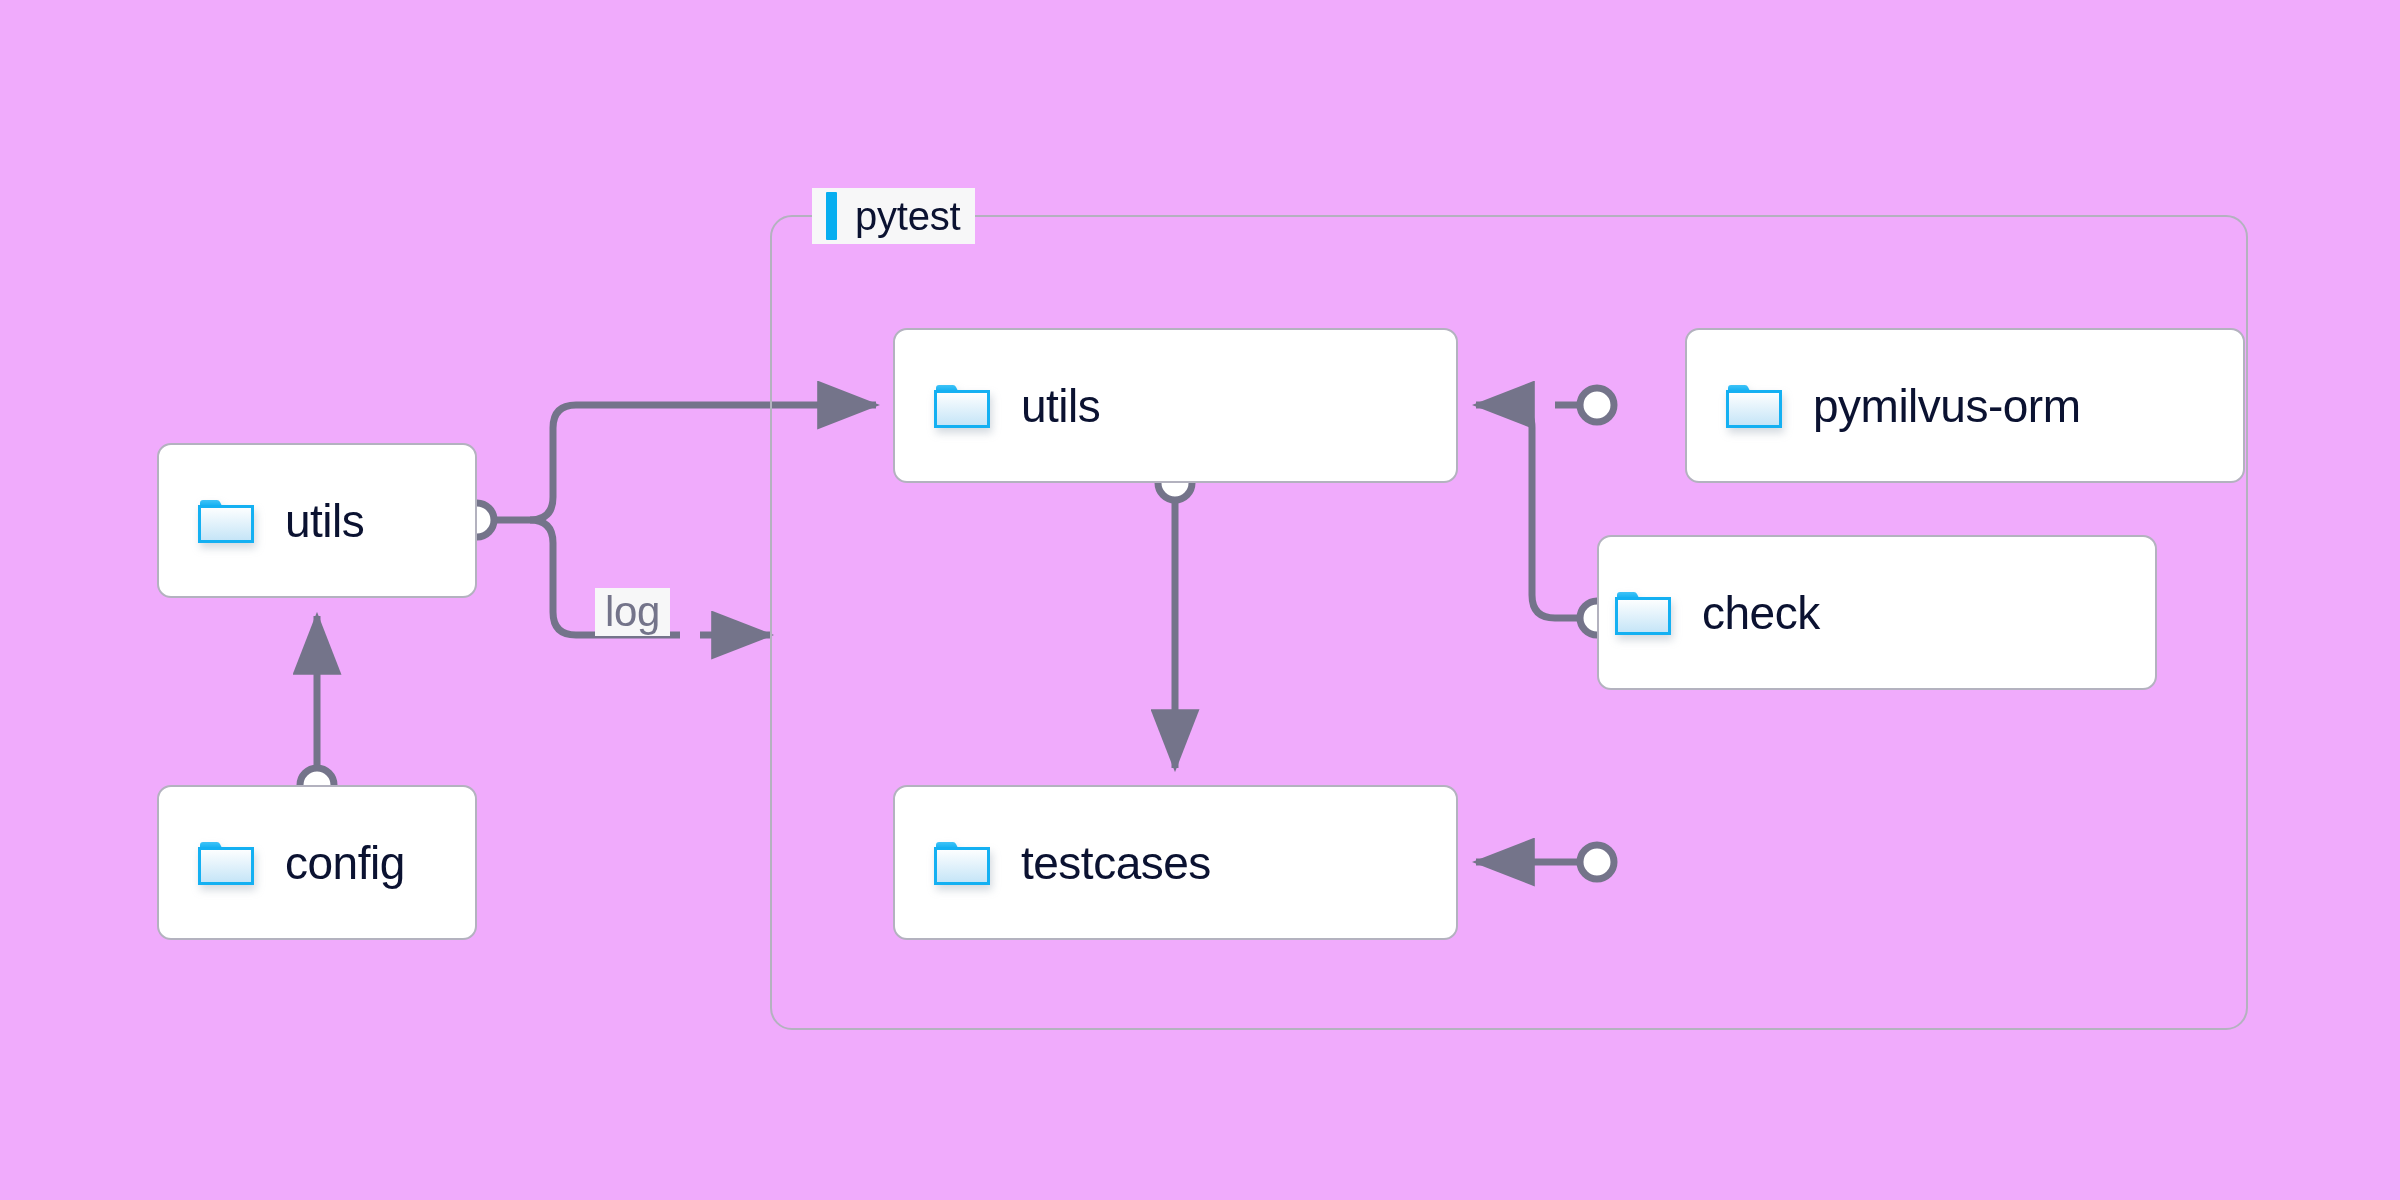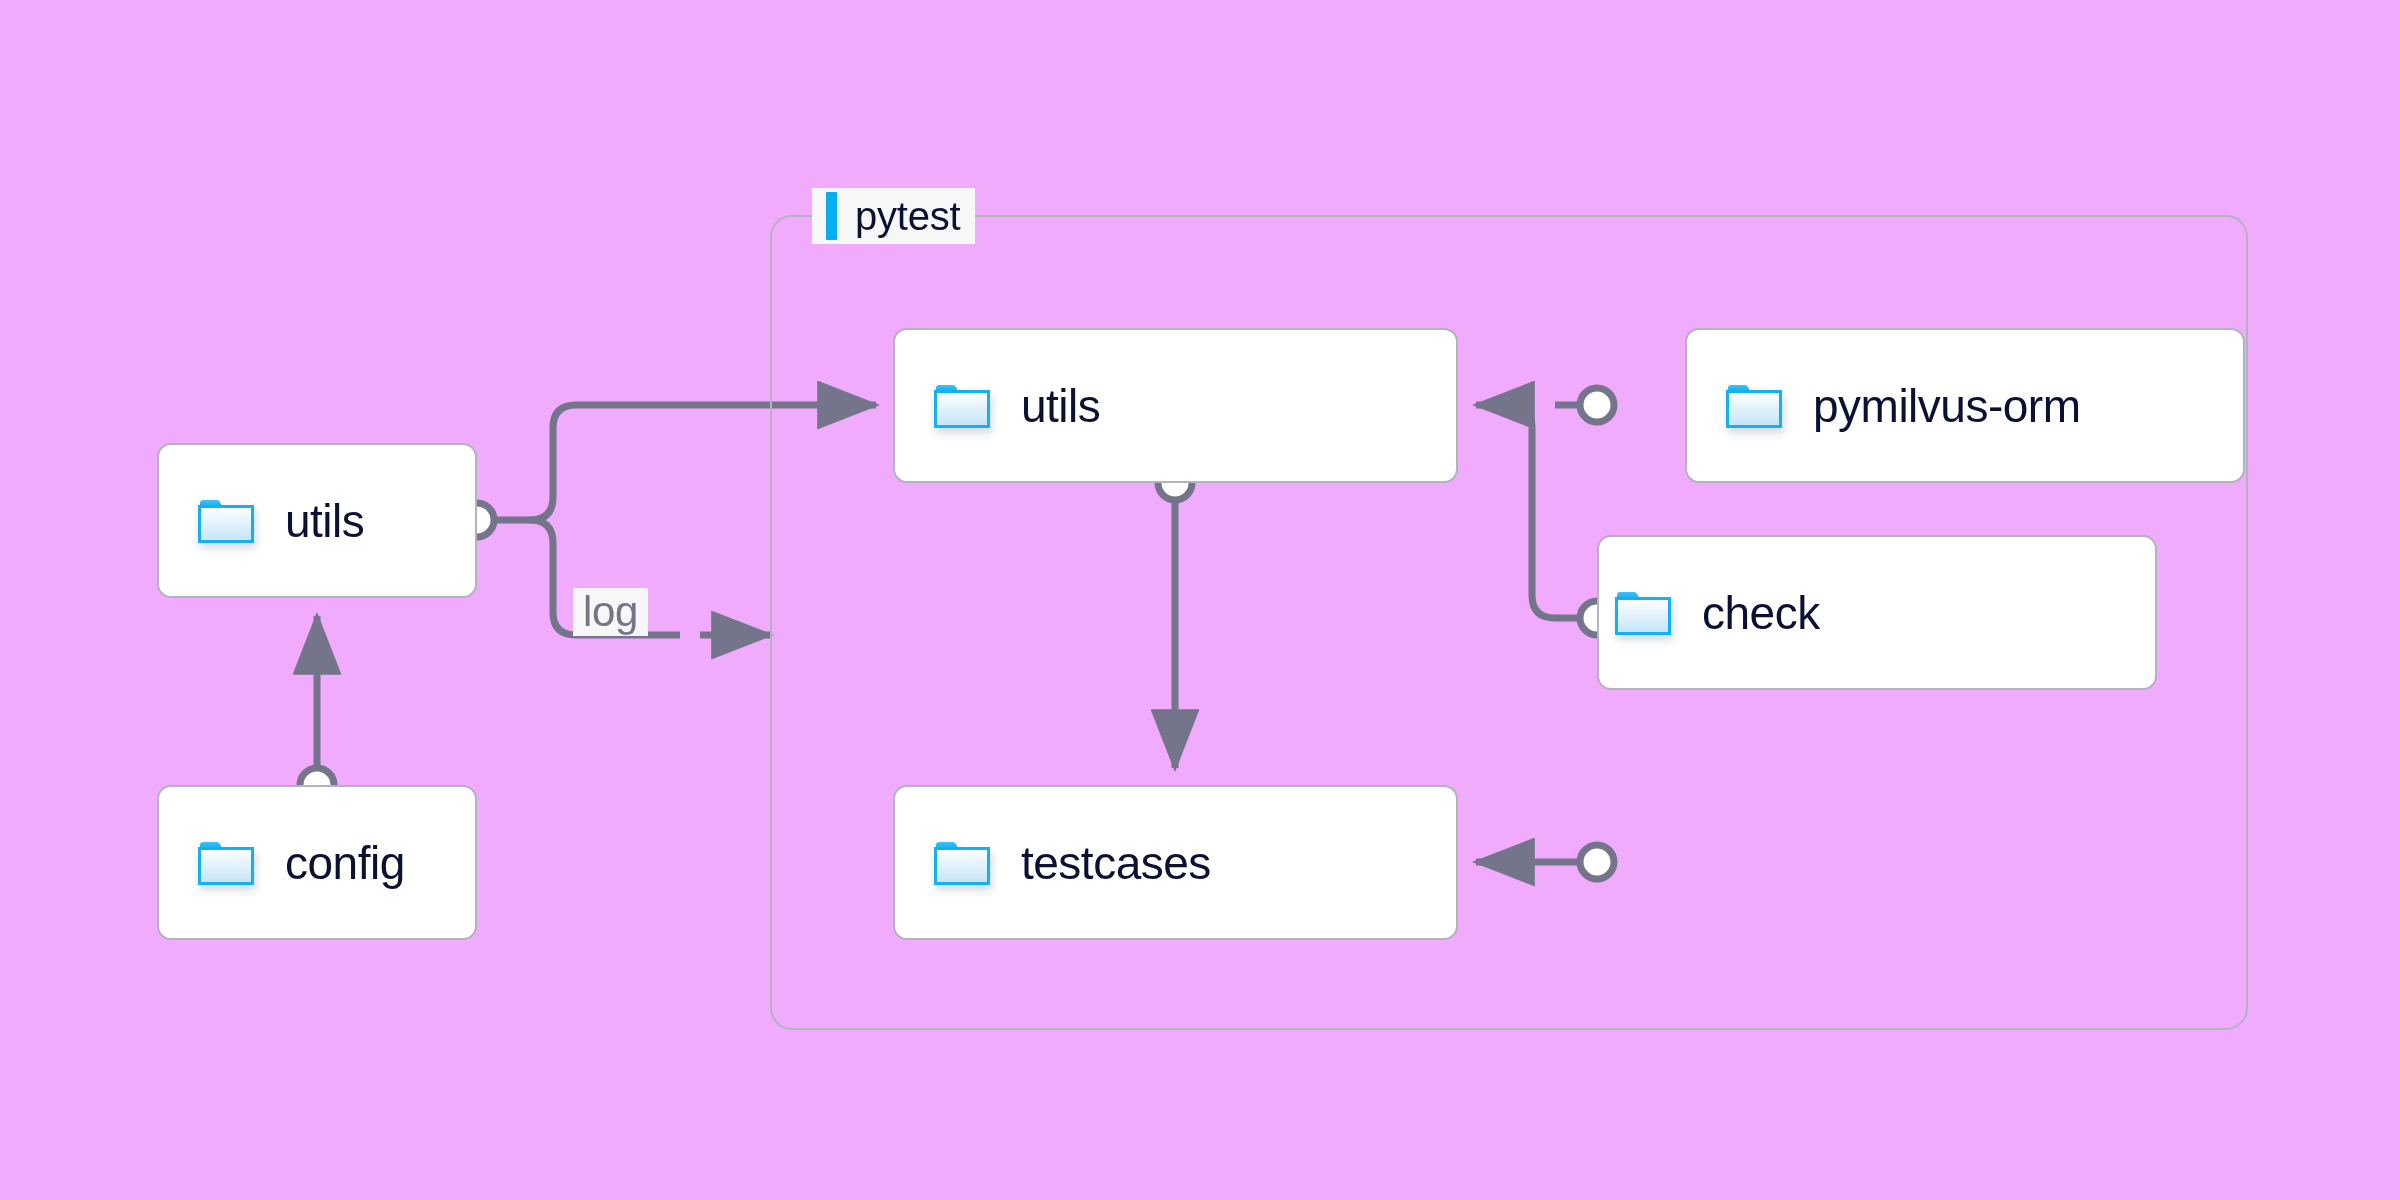--- a/index.html
+++ b/index.html
@@ -148,21 +148,21 @@
     </g>
   </svg>
 
   <div class="group-box" style="left:770px; top:215px; width:1478px; height:815px;"></div>
 
   <div class="group-label" style="left:812px; top:188px;">
     <span class="group-accent"></span>
     <span class="group-label-text">pytest</span>
   </div>
 
-  <div class="edge-label" style="left:573px; top:612px; transform:translateY(-50%);text-align:right;">log</div>
+  <div class="edge-label" style="left:595px; top:612px; transform:translateY(-50%);text-align:right;">log</div>
 
   <div class="node" style="left:157px; top:443px; width:320px; height:155px;">
     <svg class="folder-icon" viewBox="0 0 58 48">
       <path d="M3,8 L3,6 Q3,3 6,3 L20,3 Q22,3 23,5 L25,9 L3,9 Z" fill="url(#folderTabGrad)"></path>
       <path d="M2.5,9.5 L55.5,9.5 L55.5,44.5 L2.5,44.5 Z" fill="url(#folderGrad)" stroke="#14b0f2" stroke-width="3"></path>
     </svg>
     <span class="node-label">utils</span>
   </div>
 
   <div class="node" style="left:157px; top:785px; width:320px; height:155px;">

